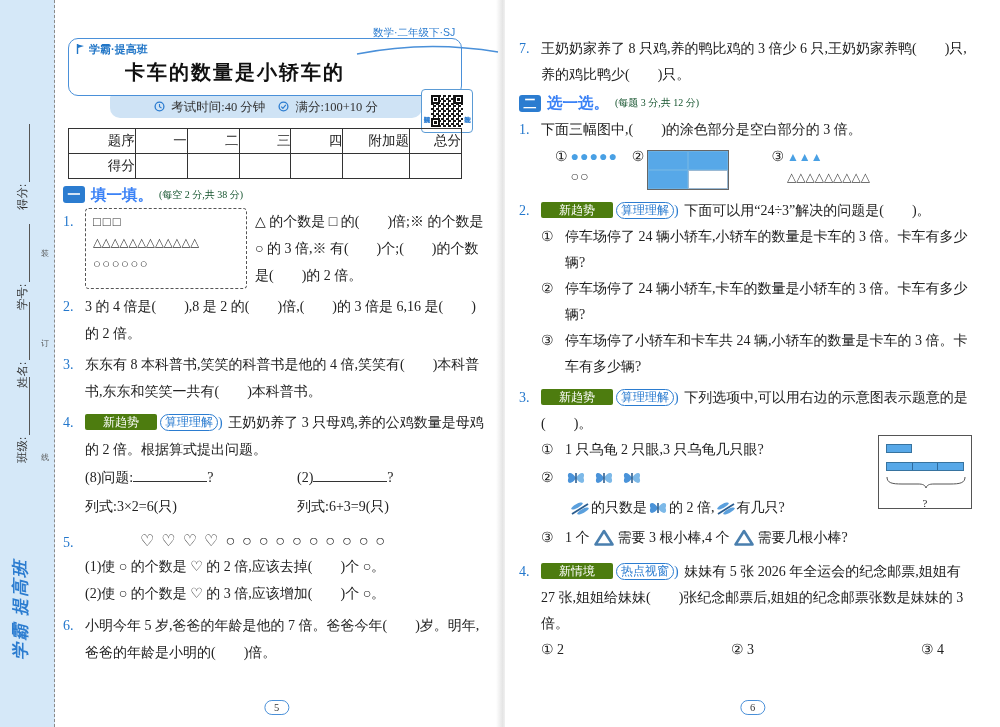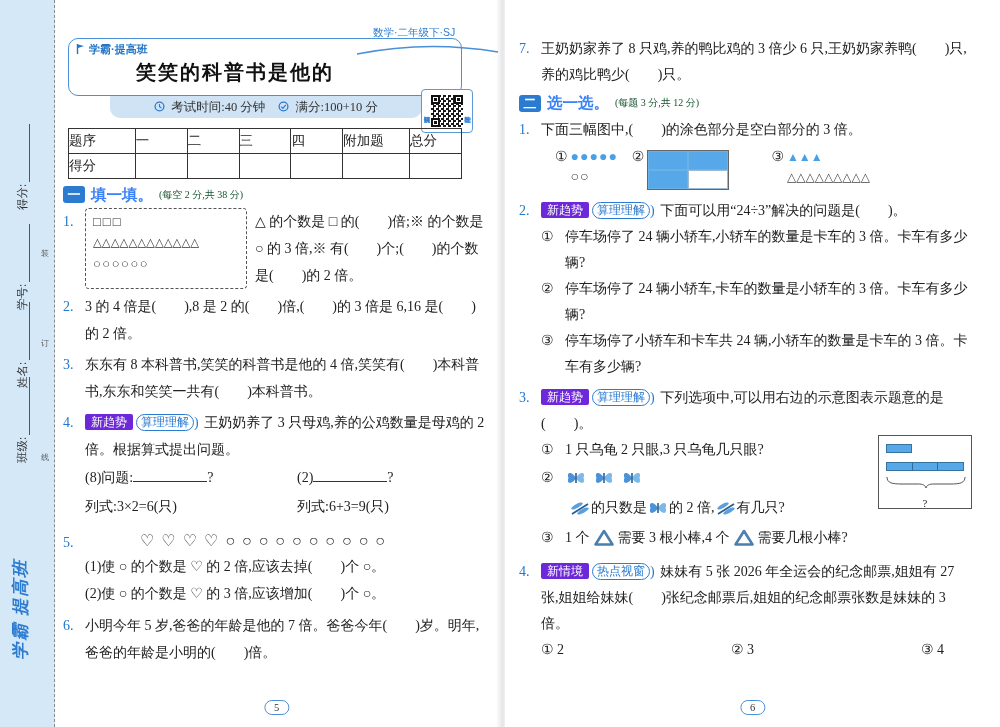--- a/index.html
+++ b/index.html
@@ -25,33 +25,33 @@
   .title{position:absolute;left:0;right:60px;top:20px;text-align:center;font-size:20px;font-weight:bold;letter-spacing:2px;color:#111}
   .edition{position:absolute;left:318px;top:26px;width:130px;color:#2b7cd0;font-size:10.5px;font-family:"Liberation Sans",sans-serif}
   .edcurve{position:absolute;left:300px;top:44px}
   .qrbox{position:absolute;left:352px;top:50px;width:52px;height:44px;background:#fff;border:1.2px solid #5b9bd5;border-radius:4px;display:flex;align-items:center;justify-content:center;gap:1px}
   .qrcap{writing-mode:vertical-rl;font-size:6.5px;color:#2b7cd0;line-height:1;letter-spacing:0}
   .qr{position:relative;width:32px;height:32px;background:repeating-conic-gradient(#1a1a1a 0% 25%,#fff 0% 50%) 0 0/5px 5px}
   .qrc{position:absolute;width:9px;height:9px;border:2px solid #111;background:#fff}
   .qrc i{position:absolute;left:1px;top:1px;width:3px;height:3px;background:#111}
   
   .stable{position:absolute;left:13px;top:128px;width:394px;border-collapse:collapse;font-size:13.5px}
-  .stable td{border:1px solid #333;text-align:left;height:25px}
+  .stable td{border:1px solid #333;text-align:right;height:25px}
   
   .content{position:absolute;font-size:14px;line-height:27px}
   .lpc{left:8px;right:10px;top:183px}
   .rpc{left:14px;right:26px;top:36px;line-height:26px}
   .sech{display:flex;align-items:center;gap:6px;height:22px;margin-bottom:3px}
   .secnum{background:#2b7cd0;color:#fff;width:22px;height:17px;border-radius:3px;font-size:13px;line-height:17px;text-align:center;font-weight:bold}
   .sectitle{color:#3b82f6;font-weight:bold;font-size:15.5px}
   .secnote{color:#14532d;font-size:10px}
   .q{display:flex}
   .qnum{color:#2377cc;width:22px;flex-shrink:0}
   .qbody{flex:1}
-  .badge{display:inline-block;background:#6d28d9;color:#fff;font-size:12px;line-height:16px;padding:0 6px;border-radius:2px;margin-right:3px;vertical-align:1px;font-family:"Liberation Sans",sans-serif}
+  .badge{display:inline-block;background:#4d7c0f;color:#fff;font-size:12px;line-height:16px;padding:0 18px;border-radius:2px;margin-right:3px;vertical-align:1px;font-family:"Liberation Sans",sans-serif}
   .pill{display:inline-block;color:#2b7cd0;border:1px solid #2b7cd0;font-size:12px;line-height:15px;padding:0 4px;border-radius:9px;vertical-align:1px;font-family:"Liberation Sans",sans-serif}
   .pillp{color:#2b7cd0;margin-right:2px}
   .dashbox{width:162px;border:1.5px dashed #555;border-radius:4px;padding:2px 7px;line-height:21px;flex-shrink:0;margin-right:8px;color:#333}
   .r-sq{font-size:13px;letter-spacing:2px}
   .r-tri{font-size:11.5px;letter-spacing:0}
   .r-ci{font-size:13px;letter-spacing:1.5px}
   .blank{display:inline-block;width:74px;border-bottom:1px solid #333;height:15px}
   .shrow{font-size:16px;letter-spacing:7px;color:#333;line-height:24px;margin-left:55px}
   .oval{position:absolute;bottom:12px;left:50%;transform:translateX(-50%);border:1.4px solid #4a90d9;border-radius:9px;font-size:10.5px;line-height:13px;padding:0 9px;color:#333}
   .opt{display:flex}
@@ -114,21 +114,21 @@
   </div>
 
   <div class="hcard">
     <div class="brand">
       <span style="display:inline-block;vertical-align:-2px;margin-right:1px"><svg width="9" height="12" viewBox="0 0 9 12">
             <path d="M1.5 1v10" stroke="#2176c7" stroke-width="1.4"></path>
             <path d="M2 1.5l6 1.5-6 2z" fill="#2176c7"></path>
           </svg></span>
       <span>学霸·提高班</span>
     </div>
-    <div class="title">笑笑的科普书是他的</div>
+    <div class="title">卡车的数量是小轿车的</div>
     <div class="qrbox">
       <span class="qrcap">视频讲解</span>
       <span class="qr">
         <span class="qrc" style="left:0;top:0">
             <i></i>
           </span>
         <span class="qrc" style="right:0;top:0">
             <i></i>
           </span>
         <span class="qrc" style="left:0;bottom:0">

